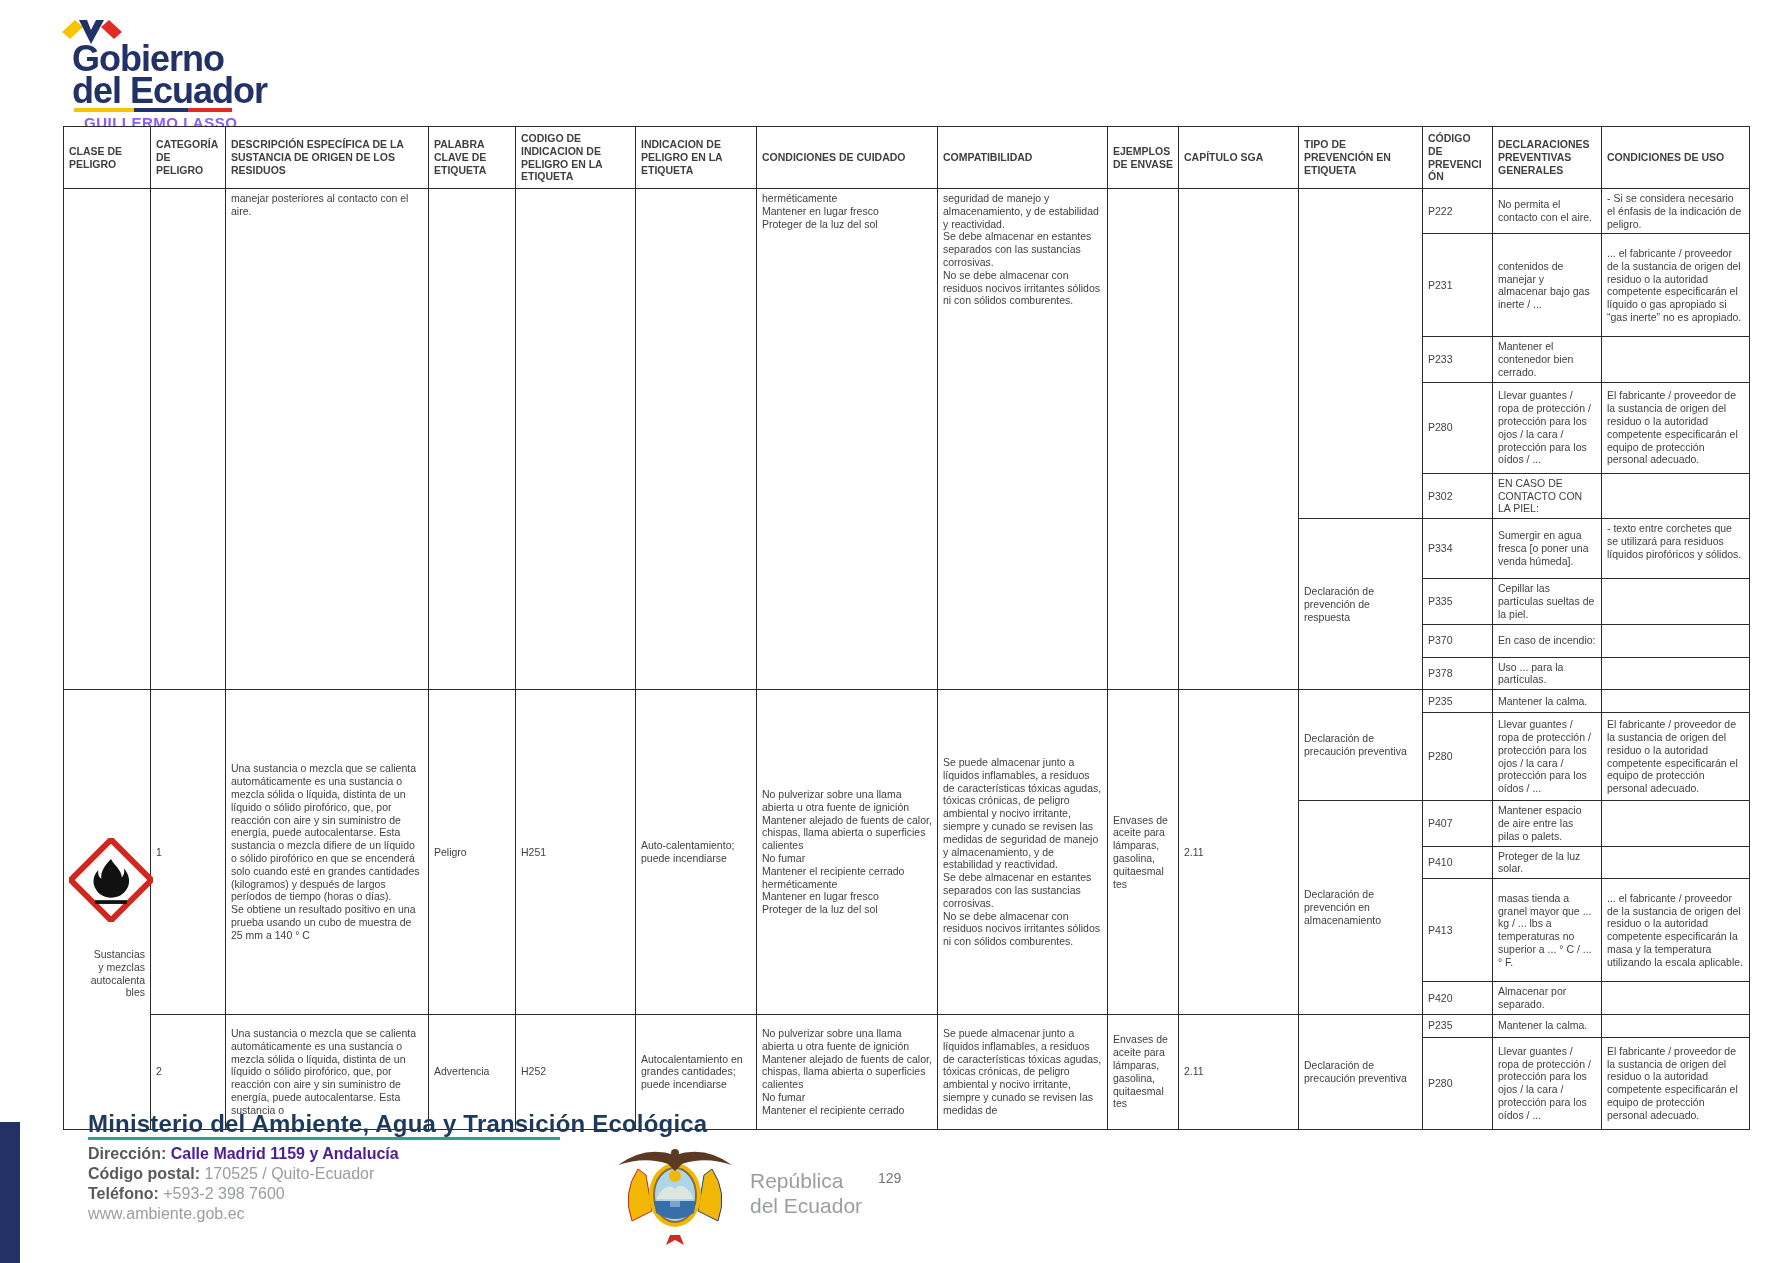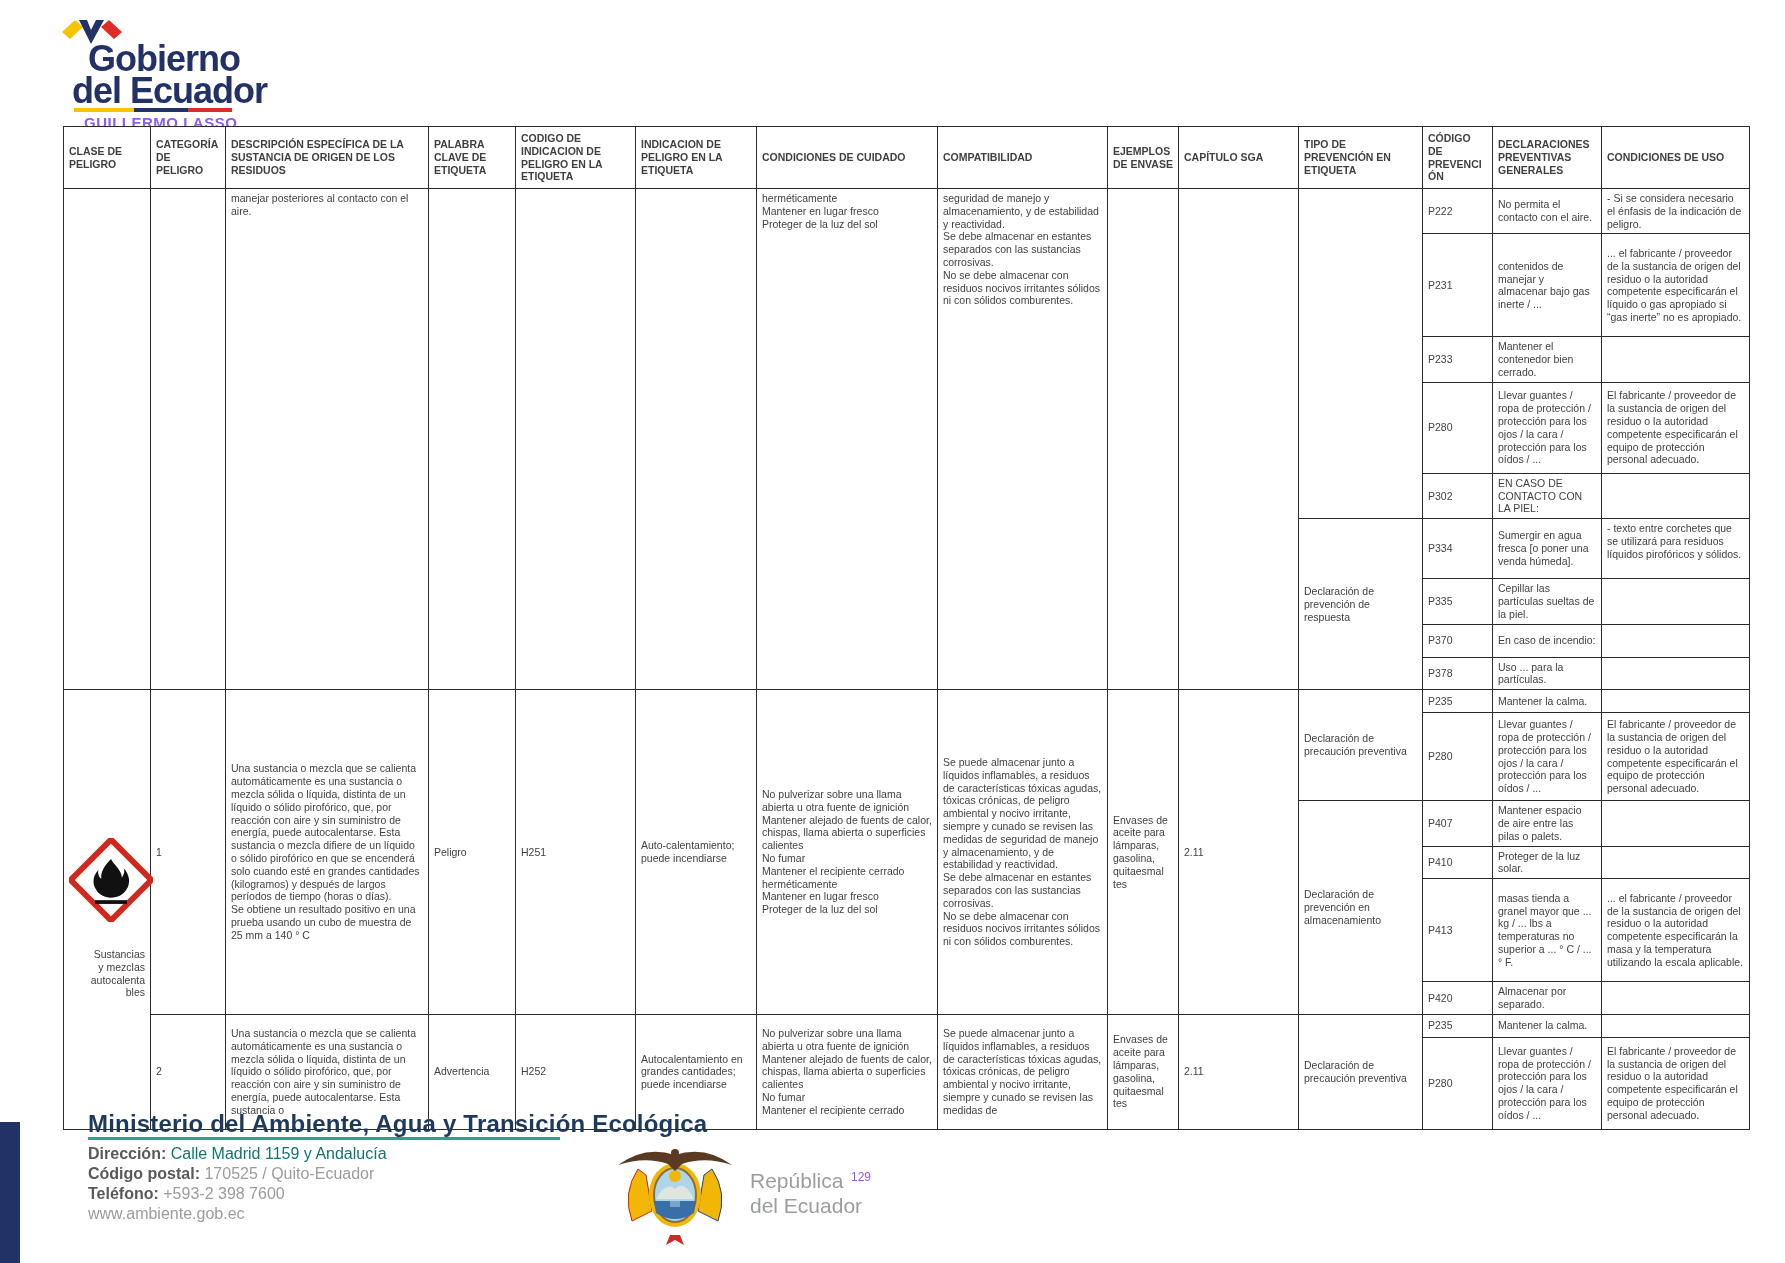--- a/index.html
+++ b/index.html
@@ -2,21 +2,21 @@
 <html><head>
 <meta charset="utf-8">
 <style>
   * { box-sizing: border-box; margin: 0; padding: 0; }
   body { background: #e8e8e8; font-family: "Liberation Sans", sans-serif; }
   .page { position: relative; width: 1785px; height: 1263px; background: #ffffff; overflow: hidden; margin: 0 auto; }
 
   
   .logo-block { position: absolute; left: 60px; top: 4px; width: 260px; }
   .logo-mark { position: absolute; left: 0px; top: 12px; width: 64px; height: 36px; }
-  .logo-gobierno { position: absolute; left: 28px; top: 34px; font-size: 36px; font-weight: bold; color: #223166; letter-spacing: -1px; }
+  .logo-gobierno { position: absolute; left: 12px; top: 34px; font-size: 36px; font-weight: bold; color: #223166; letter-spacing: -1px; }
   .logo-ecuador { position: absolute; left: 12px; top: 66px; font-size: 36px; font-weight: bold; color: #223166; letter-spacing: -1px; }
   .logo-rule { position: absolute; left: 14px; top: 104px; width: 158px; height: 4px;
     background: linear-gradient(to right, #f6c500 0 38%, #223166 38% 72%, #e02b27 72% 100%); }
   .logo-president { position: absolute; left: 24px; top: 110px; font-size: 15px; font-weight: bold; color: #8b5cf6; letter-spacing: 0.5px; }
   .logo-title { position: absolute; left: 40px; top: 126px; font-size: 14px; font-weight: bold; color: #223166; letter-spacing: 0.5px; }
 
   
   table.tbl { position: absolute; left: 63px; top: 126px; width: 1686px; border-collapse: collapse; table-layout: fixed;
     font-size: 10.5px; line-height: 1.22; color: #3f3f3f; background: #fff; }
   .tbl th, .tbl td { border: 1px solid #2b2b2b; padding: 3px 5px; vertical-align: middle; text-align: left;
@@ -27,24 +27,24 @@
   .picto-wrap { width: 100%; text-align: center; padding: 6px 0 10px 0; }
   .picto-wrap svg { width: 84px; height: 84px; }
   .clase-label { text-align: right; }
 
   
   .footer-bar { position: absolute; left: 0; top: 1122px; width: 20px; height: 141px; background: #223166; }
   .ministry { position: absolute; left: 88px; top: 1110px; font-size: 24px; font-weight: bold; color: #1d3a5c; letter-spacing: 0.2px; }
   .ministry-rule { position: absolute; left: 88px; top: 1137px; width: 472px; height: 3px; background: #2fa08e; }
   .addr { position: absolute; left: 88px; top: 1144px; font-size: 16px; line-height: 20px; color: #9a9c9e; }
   .addr b { color: #58595b; }
-  .addr .v1 { color: #0f766e; font-weight: normal; }
+  .addr .v1 { color: #4c1d95; font-weight: bold; }
   .emblem { position: absolute; left: 600px; top: 1143px; width: 150px; height: 104px; }
   .emblem-caption { position: absolute; left: 750px; top: 1168px; font-size: 21px; line-height: 25px; color: #9b9da0; white-space: pre-line; }
-  .page-number { position: absolute; left: 851px; top: 1170px; font-size: 12px; color: #8b5cf6; }
+  .page-number { position: absolute; left: 878px; top: 1170px; font-size: 14px; color: #737373; }
 </style>
 </head>
 <body>
 
 <div class="page">
 
   <div class="logo-block">
     <svg class="logo-mark" viewBox="0 0 64 36">
       <path d="M2,16 L15,4 L23,11 L10,23 Z" fill="#f6c500"></path>
       <path d="M19,4 L31,28 L44,4 L36,4 L31,14 L27,4 Z" fill="#223166"></path>

